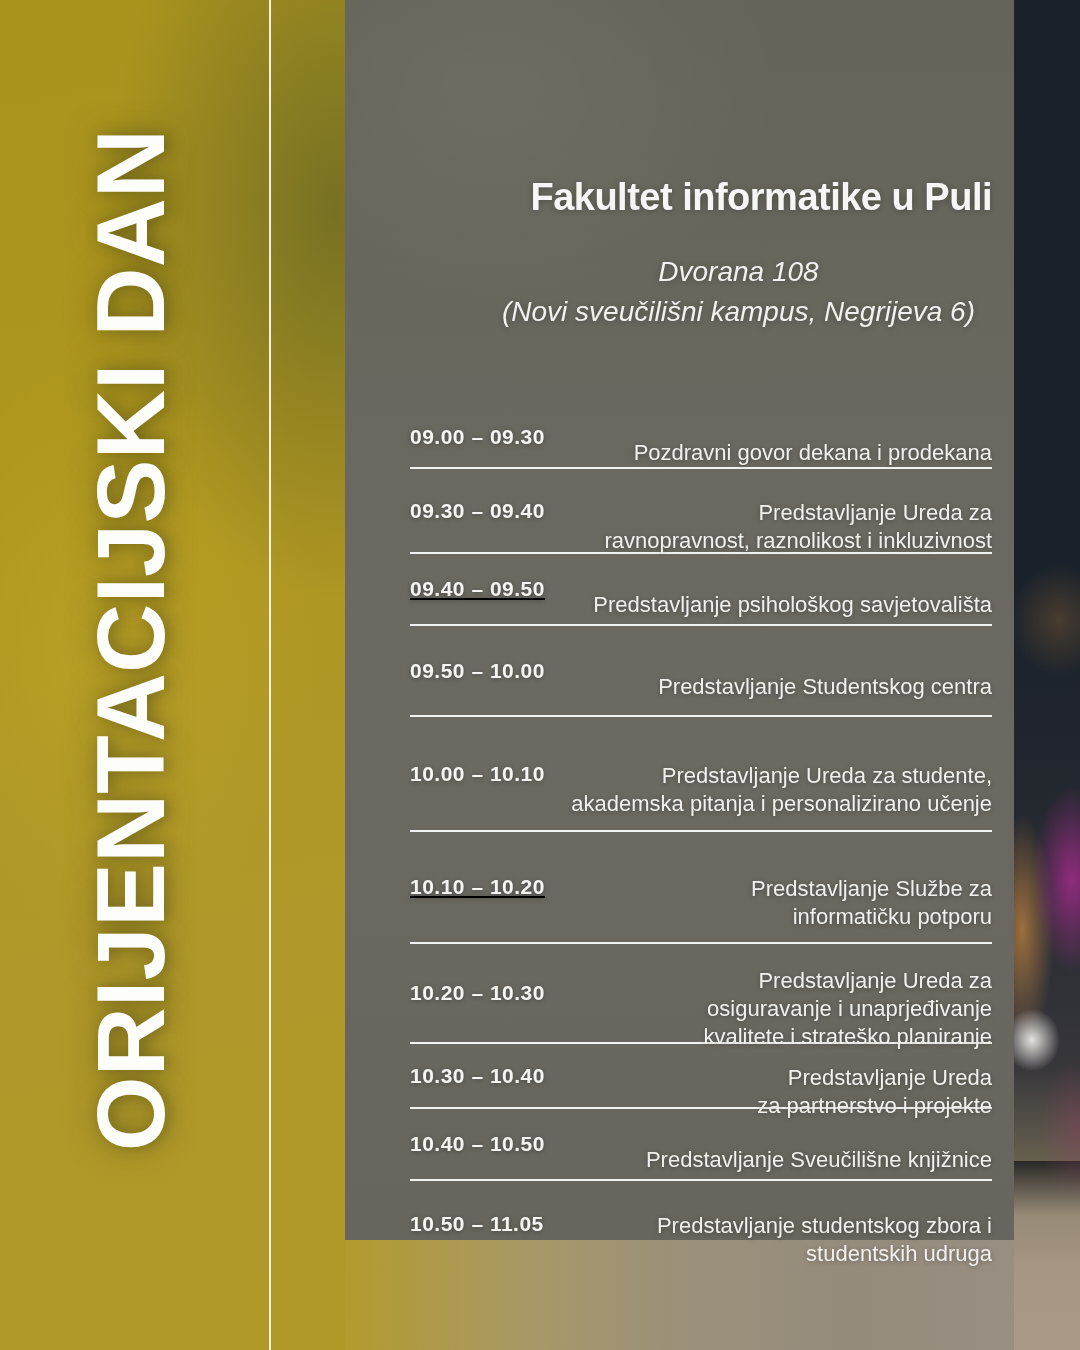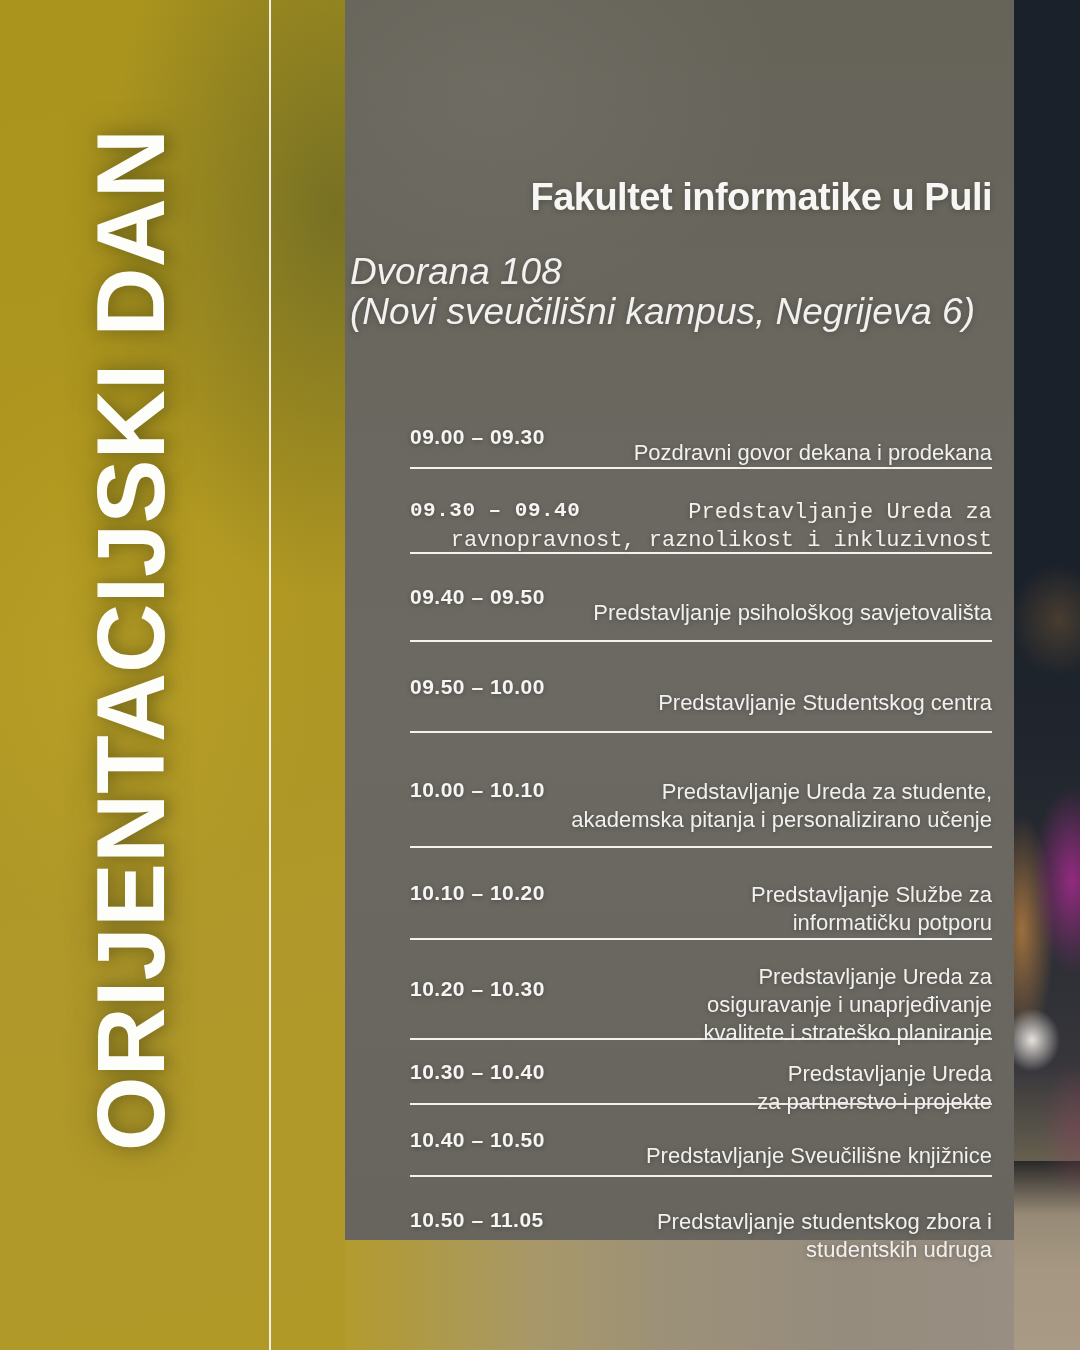--- a/index.html
+++ b/index.html
@@ -56,43 +56,43 @@
       linear-gradient(180deg,#666459 0%,#6a6860 40%,#6b6962 58%,#67655d 100%);
   }
   .panel-title{
     position:absolute;top:176px;right:22px;
     font-size:38px;font-weight:700;letter-spacing:-0.5px;
     color:#f7f6f4;white-space:pre;
     text-shadow:0 1px 6px rgba(0,0,0,0.28);
   }
   .panel-subtitle{
     position:absolute;top:252px;right:39px;
-    text-align:left;font-style:italic;font-weight:400;
-    font-size:37px;line-height:40px;
+    text-align:center;font-style:italic;font-weight:400;
+    font-size:28px;line-height:40px;
     color:#f2f1ef;white-space:pre;
     text-shadow:0 1px 6px rgba(0,0,0,0.28);
   }
 
   
   .schedule{
     position:absolute;top:406px;left:65px;right:22px;
     display:flex;flex-direction:column;
   }
   .srow{
     position:relative;
     display:flex;align-items:center;
     box-sizing:border-box;
   }
   .srow:not(:last-child){border-bottom:2px solid rgba(253,253,251,0.93);}
   .srow:nth-child(1){height:63px;}
-  .srow:nth-child(2){height:85px;font-family:Liberation Mono, monospace;}
-  .srow:nth-child(3){height:88px;}
+  .srow:nth-child(2){height:85px;}
+  .srow:nth-child(3){height:72px;text-decoration:underline;}
   .srow:nth-child(4){height:91px;}
   .srow:nth-child(5){height:115px;}
-  .srow:nth-child(6){height:92px;}
+  .srow:nth-child(6){height:112px;text-decoration:underline;}
   .srow:nth-child(7){height:100px;}
   .srow:nth-child(8){height:65px;}
   .srow:nth-child(9){height:72px;}
   .srow:nth-child(10){height:86px;}
   .time{
     flex:0 0 150px;
     font-size:21px;font-weight:700;letter-spacing:0.5px;
     color:#f6f5f3;white-space:pre;
     text-shadow:0 1px 5px rgba(0,0,0,0.3);
   }

